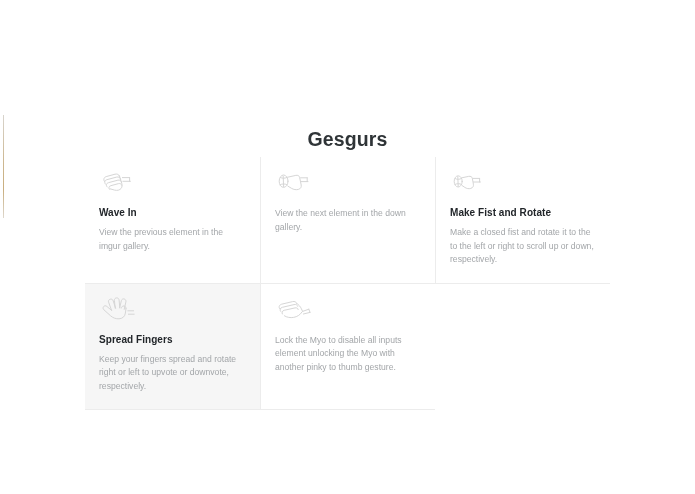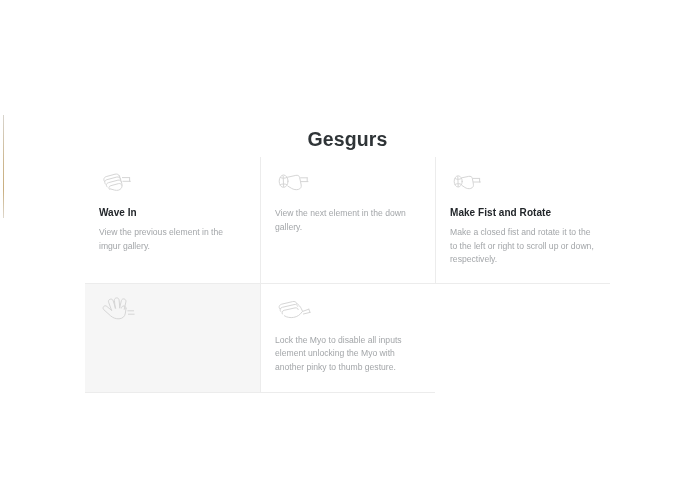--- a/index.html
+++ b/index.html
@@ -186,20 +186,22 @@
           <svg width="36" height="28" viewBox="0 0 36 28" fill="none" stroke="#d6d6d6" stroke-width="1" stroke-linecap="round" stroke-linejoin="round">
             <path d="M12.6 14.4 L9.6 6.2 C9.1 4.8 9.8 3.6 11.2 3.2 C12.6 2.8 13.8 3.5 14.2 4.8 L16.6 12.2"></path>
             <path d="M16.2 12.2 L15.4 4.4 C15.3 3 16.2 2 17.6 1.9 C19 1.8 20 2.7 20.1 4.1 L20.8 11.8"></path>
             <path d="M20.6 11.8 L22.4 4.6 C22.8 3.3 24 2.6 25.3 3 C26.6 3.4 27.2 4.6 26.9 5.9 L25.2 13.4"></path>
             <path d="M12.4 14.2 L7.8 10.4 C6.8 9.5 5.4 9.6 4.6 10.6 C3.8 11.6 3.9 12.9 4.9 13.8 L11.6 19.8 C13.8 21.8 16.8 23 20 22.8 C23.6 22.6 26 20.4 26.4 17 L27 12.6"></path>
             <path d="M27 12.6 C27.2 11.2 26.4 10.2 25 10 C23.6 9.8 22.6 10.6 22.4 12"></path>
             <path d="M28.8 14.8 L34.6 14.8"></path>
             <path d="M29.4 18.2 L35.2 18.2"></path>
           </svg>
         </span>
+        <div class="card-title">Spread Fingers</div>
+        <div class="card-desc">Keep your fingers spread and rotate right or left to upvote or downvote, respectively.</div>
       </div>
 
       <div class="card c-2">
         <span class="card-icon">
           <svg width="42" height="26" viewBox="0 0 42 26" fill="none" stroke="#d6d6d6" stroke-width="1" stroke-linecap="round" stroke-linejoin="round">
             <path d="M4.6 12.6 C3.4 10.8 4.4 8.8 6.6 8.2 L17.6 5.6 C19.6 5.1 21.2 5.9 21.6 7.3"></path>
             <path d="M5.6 15.4 C4.4 13.8 5.2 11.8 7.4 11.3 L19 8.6 C21 8.1 22.4 8.9 22.7 10.3"></path>
             <path d="M7.4 18 C6.4 16.6 7.2 14.8 9.2 14.3 L20 11.9 C21.8 11.5 23 12.3 23.2 13.6"></path>
             <path d="M21.6 7.3 C23.6 8.6 25.4 10.6 26.4 12.8 L27.6 15.4"></path>
             <path d="M9.4 19.8 C12 21.4 15.4 22 18.6 21.4 C22.4 20.7 25.2 18.8 26.8 16.2"></path>

